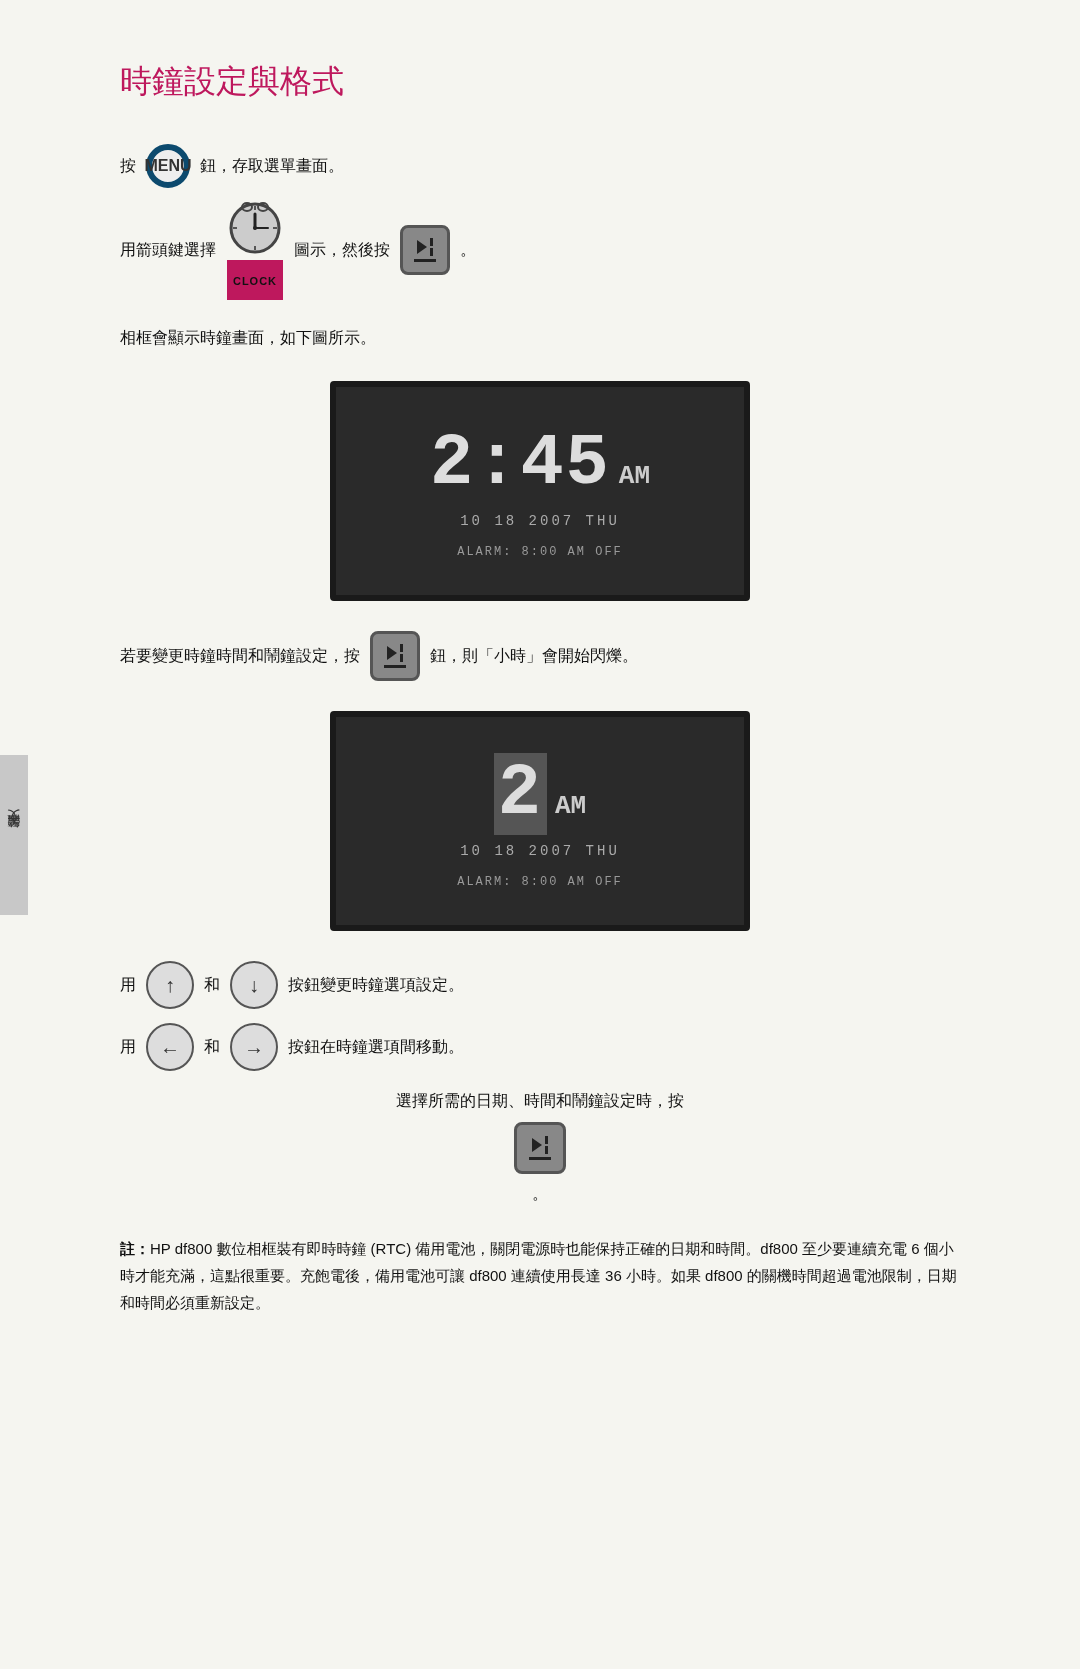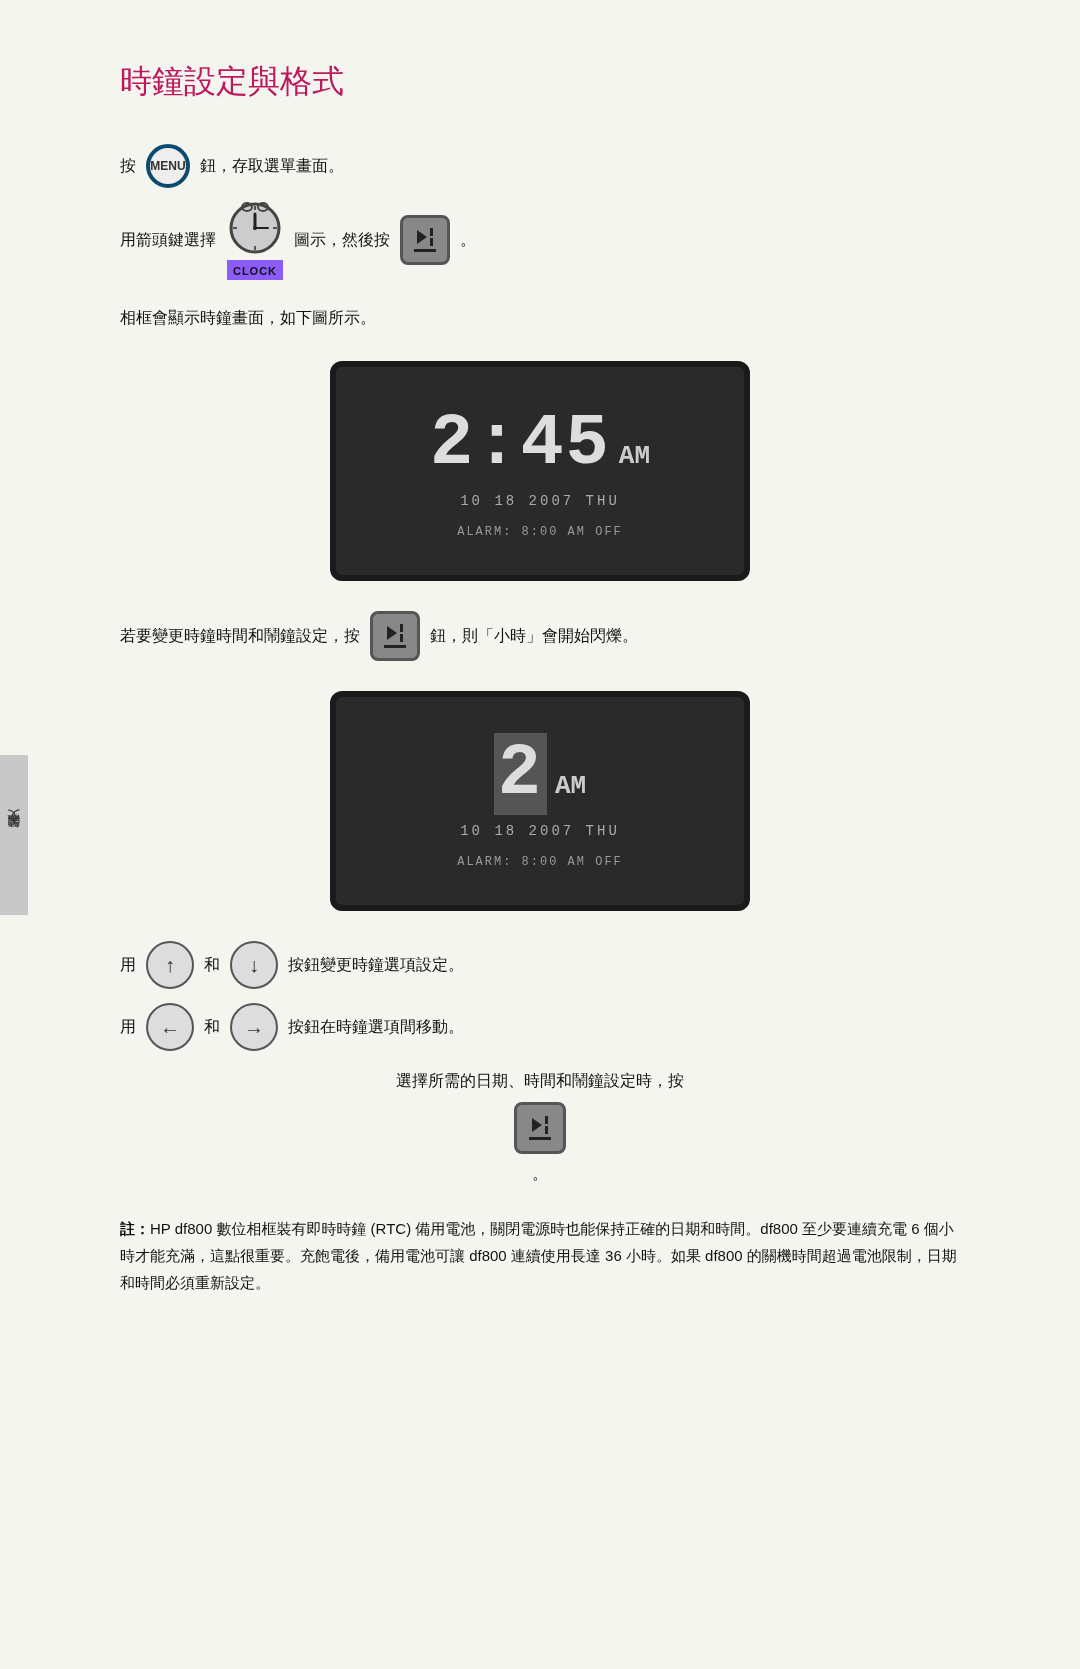--- a/index.html
+++ b/index.html
@@ -55,25 +55,25 @@
       margin-bottom: 10px;
       font-size: 16px;
       flex-wrap: wrap;
     }
 
     
     .menu-btn {
       display: inline-flex;
       align-items: center;
       justify-content: center;
-      border: 4px solid #0c4a6e;
+      border: 6px solid #0c4a6e;
       border-radius: 50%;
       width: 44px;
       height: 44px;
-      font-size: 12px;
+      font-size: 16px;
       font-weight: bold;
       color: #333;
       background: #eee;
       flex-shrink: 0;
     }
 
     
     .clock-icon-container {
       display: inline-flex;
       flex-direction: column;
@@ -122,21 +122,21 @@
       display: flex;
       justify-content: center;
       margin: 30px 0;
     }
 
     .clock-screen {
       width: 420px;
       height: 220px;
       background: #2a2a2a;
       border: 6px solid #1a1a1a;
-      border-radius: 12px;
+      border-radius: 4px;
       display: flex;
       flex-direction: column;
       align-items: center;
       justify-content: center;
       padding: 20px;
       gap: 8px;
     }
 
     .clock-time-row {
       display: flex;
@@ -278,21 +278,21 @@
         <line x1="29" y1="28" x2="42" y2="28" stroke="#222" stroke-width="2" stroke-linecap="round"></line>
 
         <line x1="29" y1="6" x2="29" y2="10" stroke="#555" stroke-width="2"></line>
         <line x1="29" y1="46" x2="29" y2="50" stroke="#555" stroke-width="2"></line>
         <line x1="7" y1="28" x2="11" y2="28" stroke="#555" stroke-width="2"></line>
         <line x1="47" y1="28" x2="51" y2="28" stroke="#555" stroke-width="2"></line>
 
         <ellipse cx="21" cy="7" rx="5" ry="4" fill="none" stroke="#444" stroke-width="2"></ellipse>
         <ellipse cx="37" cy="7" rx="5" ry="4" fill="none" stroke="#444" stroke-width="2"></ellipse>
       </svg>
-      <div style="background:#8b5cf6; padding:1px 6px;">
+      <div style="background:#be185d; padding:11px 6px;">
         <span style="font-size:11px; font-weight:bold; letter-spacing:1px;">CLOCK</span>
       </div>
     </div>
 
     <span>圖示，然後按</span>
 
     <div class="play-btn">
       <div class="play-btn-inner">
         <div style="display:flex; align-items:center; gap:3px;">
           <div class="play-triangle"></div>

